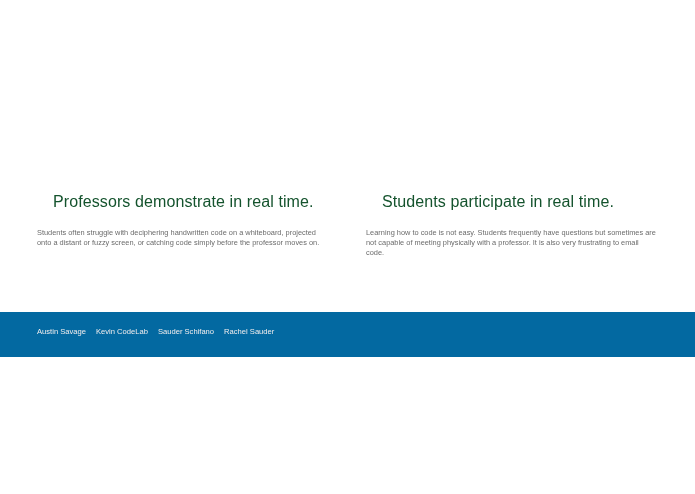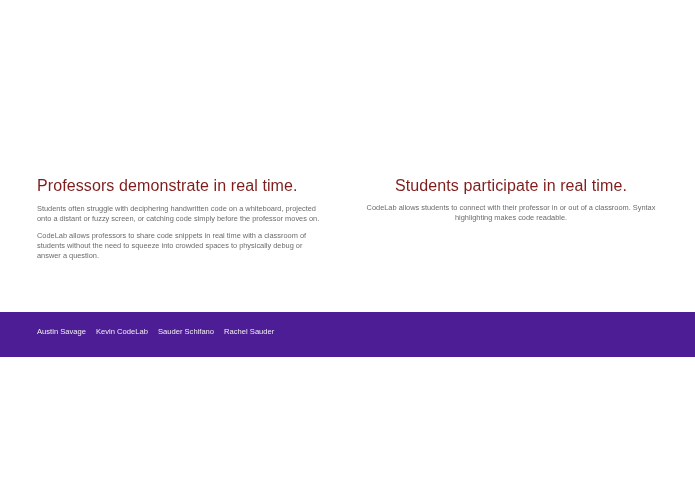--- a/index.html
+++ b/index.html
@@ -23,27 +23,27 @@
       left: 0;
       width: 695px;
       height: 140px;
     }
     .feature {
       position: absolute;
       top: 0;
       width: 290px;
     }
     .feature.left { left: 37px; }
-    .feature.right { left: 366px; text-align: center; }
+    .feature.right { left: 366px; }
     .feature h2 {
-      margin: 0;
+      margin: 16px;
       padding-top: 4px;
       font-size: 16px;
       font-weight: normal;
-      color: #7f1d1d;
+      color: #14532d;
       letter-spacing: 0.1px;
       line-height: 20px;
       white-space: nowrap;
     }
     .feature p {
       margin: 0;
       font-size: 7.4px;
       line-height: 10px;
       color: #6b6b6b;
     }
@@ -52,21 +52,21 @@
     }
     .feature p.second {
       margin-top: 7px;
     }
     .footer {
       position: absolute;
       top: 312px;
       left: 0;
       width: 695px;
       height: 45px;
-      background: #4c1d95;
+      background: #0369a1;
     }
     .footer-links {
       position: absolute;
       left: 37px;
       top: 15px;
       display: flex;
       gap: 10px;
     }
     .footer-link {
       font-size: 7.6px;
@@ -79,25 +79,24 @@
   </style>
 </head>
 <body>
 
 <div class="hero-space"></div>
 
 <section class="features">
   <div class="feature left">
     <h2>Professors demonstrate in real time.</h2>
     <p class="first">Students often struggle with deciphering handwritten code on a whiteboard, projected onto a distant or fuzzy screen, or catching code simply before the professor moves on.</p>
-    <p class="second">CodeLab allows professors to share code snippets in real time with a classroom of students without the need to squeeze into crowded spaces to physically debug or answer a question.</p>
   </div>
   <div class="feature right">
     <h2>Students participate in real time.</h2>
-    <p class="second">CodeLab allows students to connect with their professor in or out of a classroom. Syntax highlighting makes code readable.</p>
+    <p class="first">Learning how to code is not easy. Students frequently have questions but sometimes are not capable of meeting physically with a professor. It is also very frustrating to email code.</p>
   </div>
 </section>
 
 <footer class="footer">
   <nav class="footer-links">
     <a class="footer-link">Austin Savage</a>
     <a class="footer-link">Kevin CodeLab</a>
     <a class="footer-link">Sauder Schifano</a>
     <a class="footer-link">Rachel Sauder</a>
   </nav>

